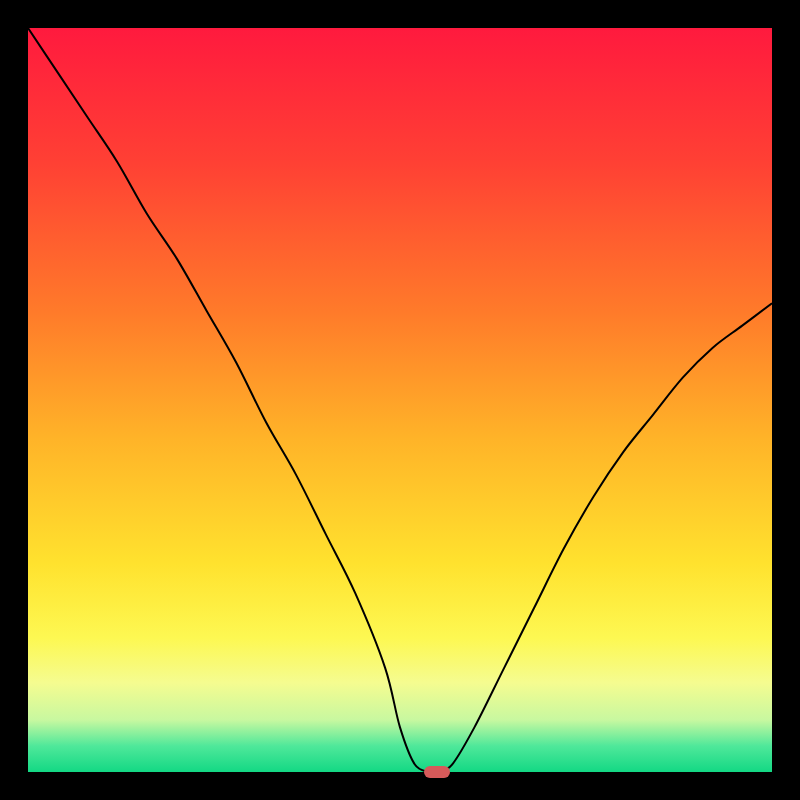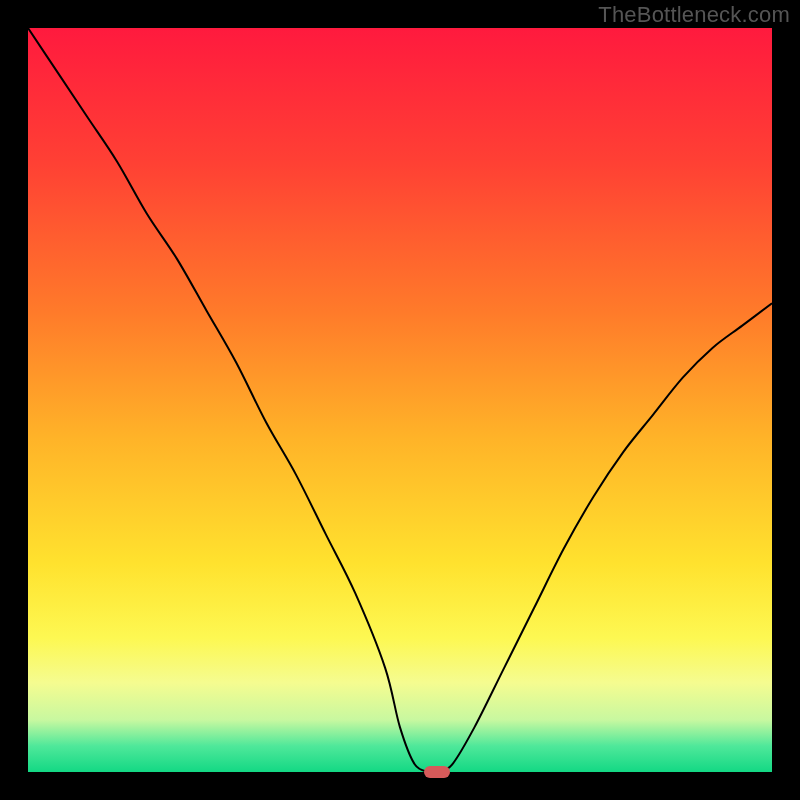--- a/index.html
+++ b/index.html
@@ -40,21 +40,20 @@
     border-radius: 6px;
     background: #d65a5a;
     transform: translate(-50%, -50%);
   }
 </style>
 </head>
 <body>
 
 <div class="frame">
 
-  <div class="watermark">TheBottleneck.com</div>
 
   <div class="plot">
     <svg id="plot-svg" viewBox="0 0 744 744" preserveAspectRatio="none" width="744" height="744">
       <defs>
         <linearGradient id="bg-grad" x1="0" y1="0" x2="0" y2="1">
             <stop offset="0%" stop-color="#ff1a3e"></stop>
             <stop offset="18%" stop-color="#ff4034"></stop>
             <stop offset="38%" stop-color="#ff7a2a"></stop>
             <stop offset="55.00000000000001%" stop-color="#ffb328"></stop>
             <stop offset="72%" stop-color="#ffe22e"></stop>

